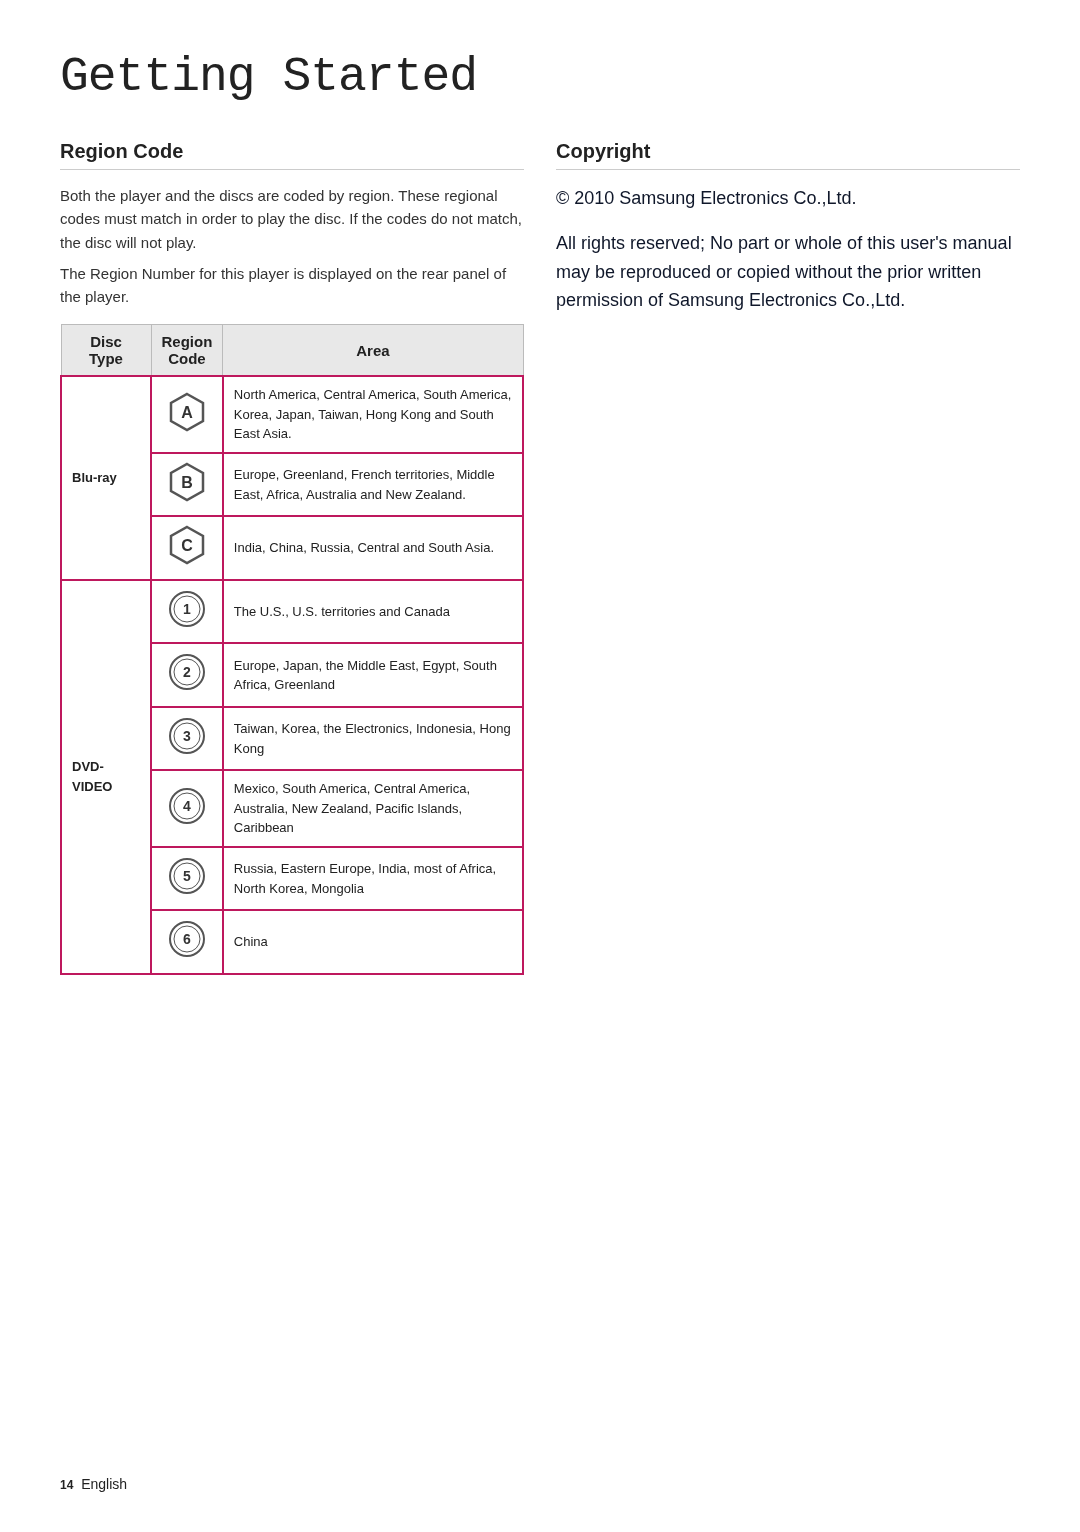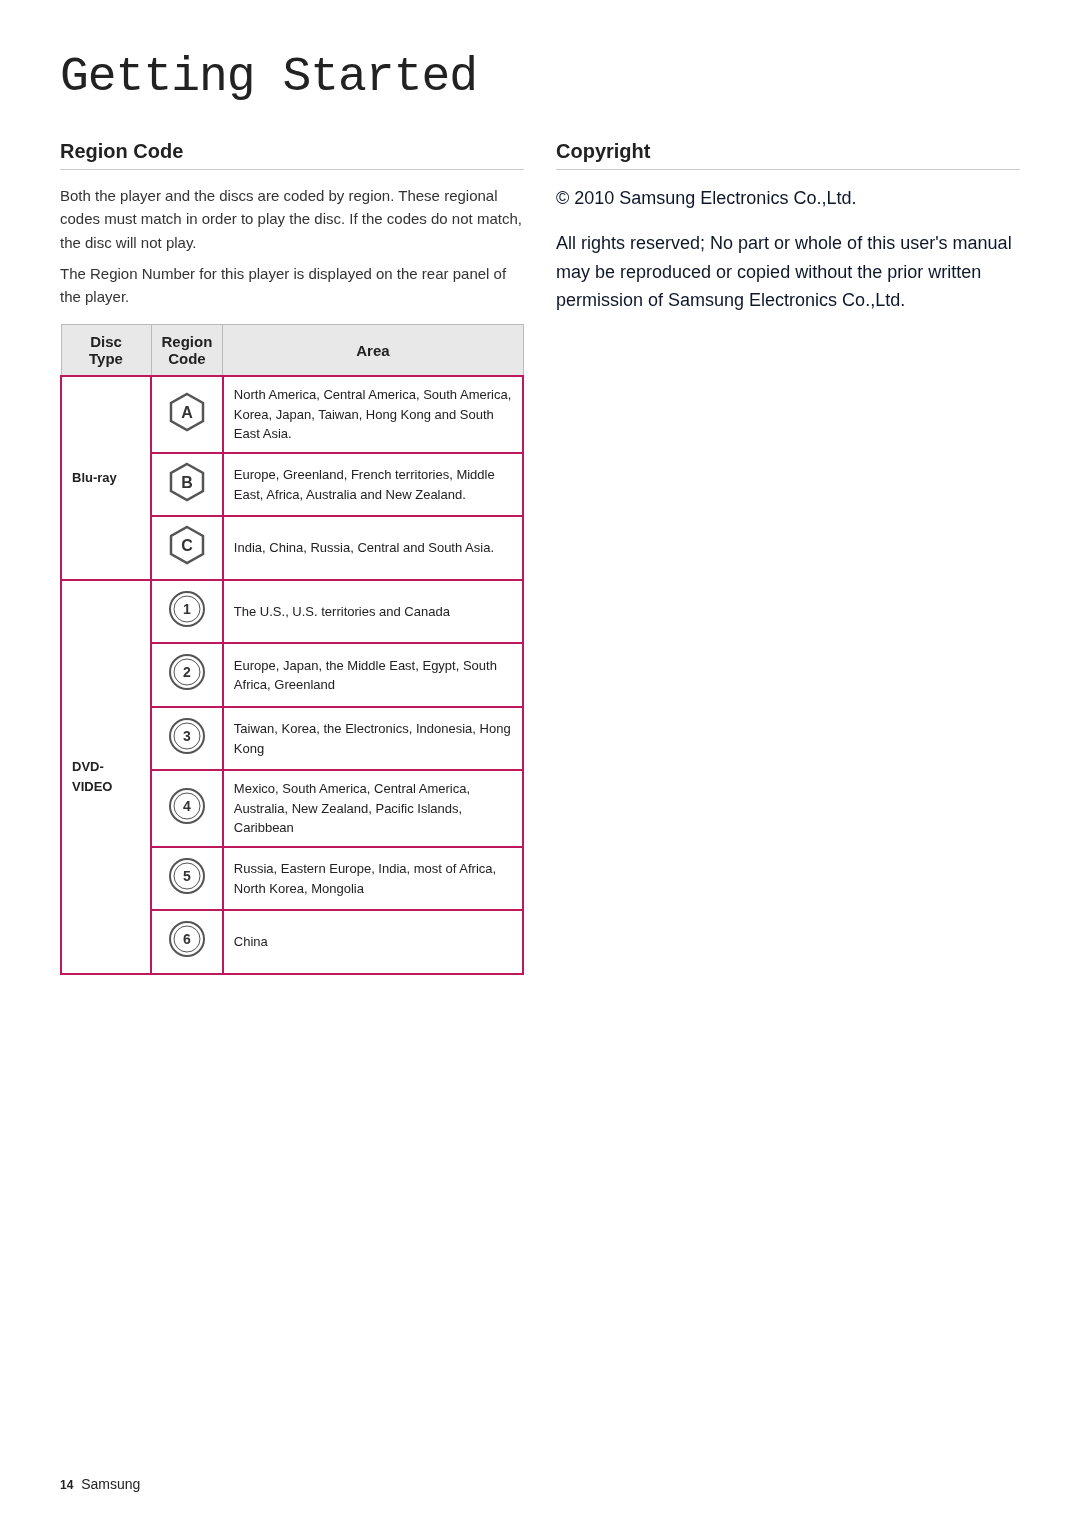--- a/index.html
+++ b/index.html
@@ -250,14 +250,14 @@
   <div class="right-col">
     <div class="section-title">Copyright</div>
     <hr class="section-divider">
     <p class="copyright-text">© 2010 Samsung Electronics Co.,Ltd.</p>
     <br>
     <p class="copyright-text">All rights reserved; No part or whole of this user's manual may be reproduced or copied without the prior written permission of Samsung Electronics Co.,Ltd.</p>
   </div>
 </div>
 
 <div class="page-footer">
-  <span class="page-number">14</span>&nbsp;&nbsp;<span>Samsung</span>
+  <span class="page-number">14</span>&nbsp;&nbsp;<span>English</span>
 </div>
 
 </body></html>

